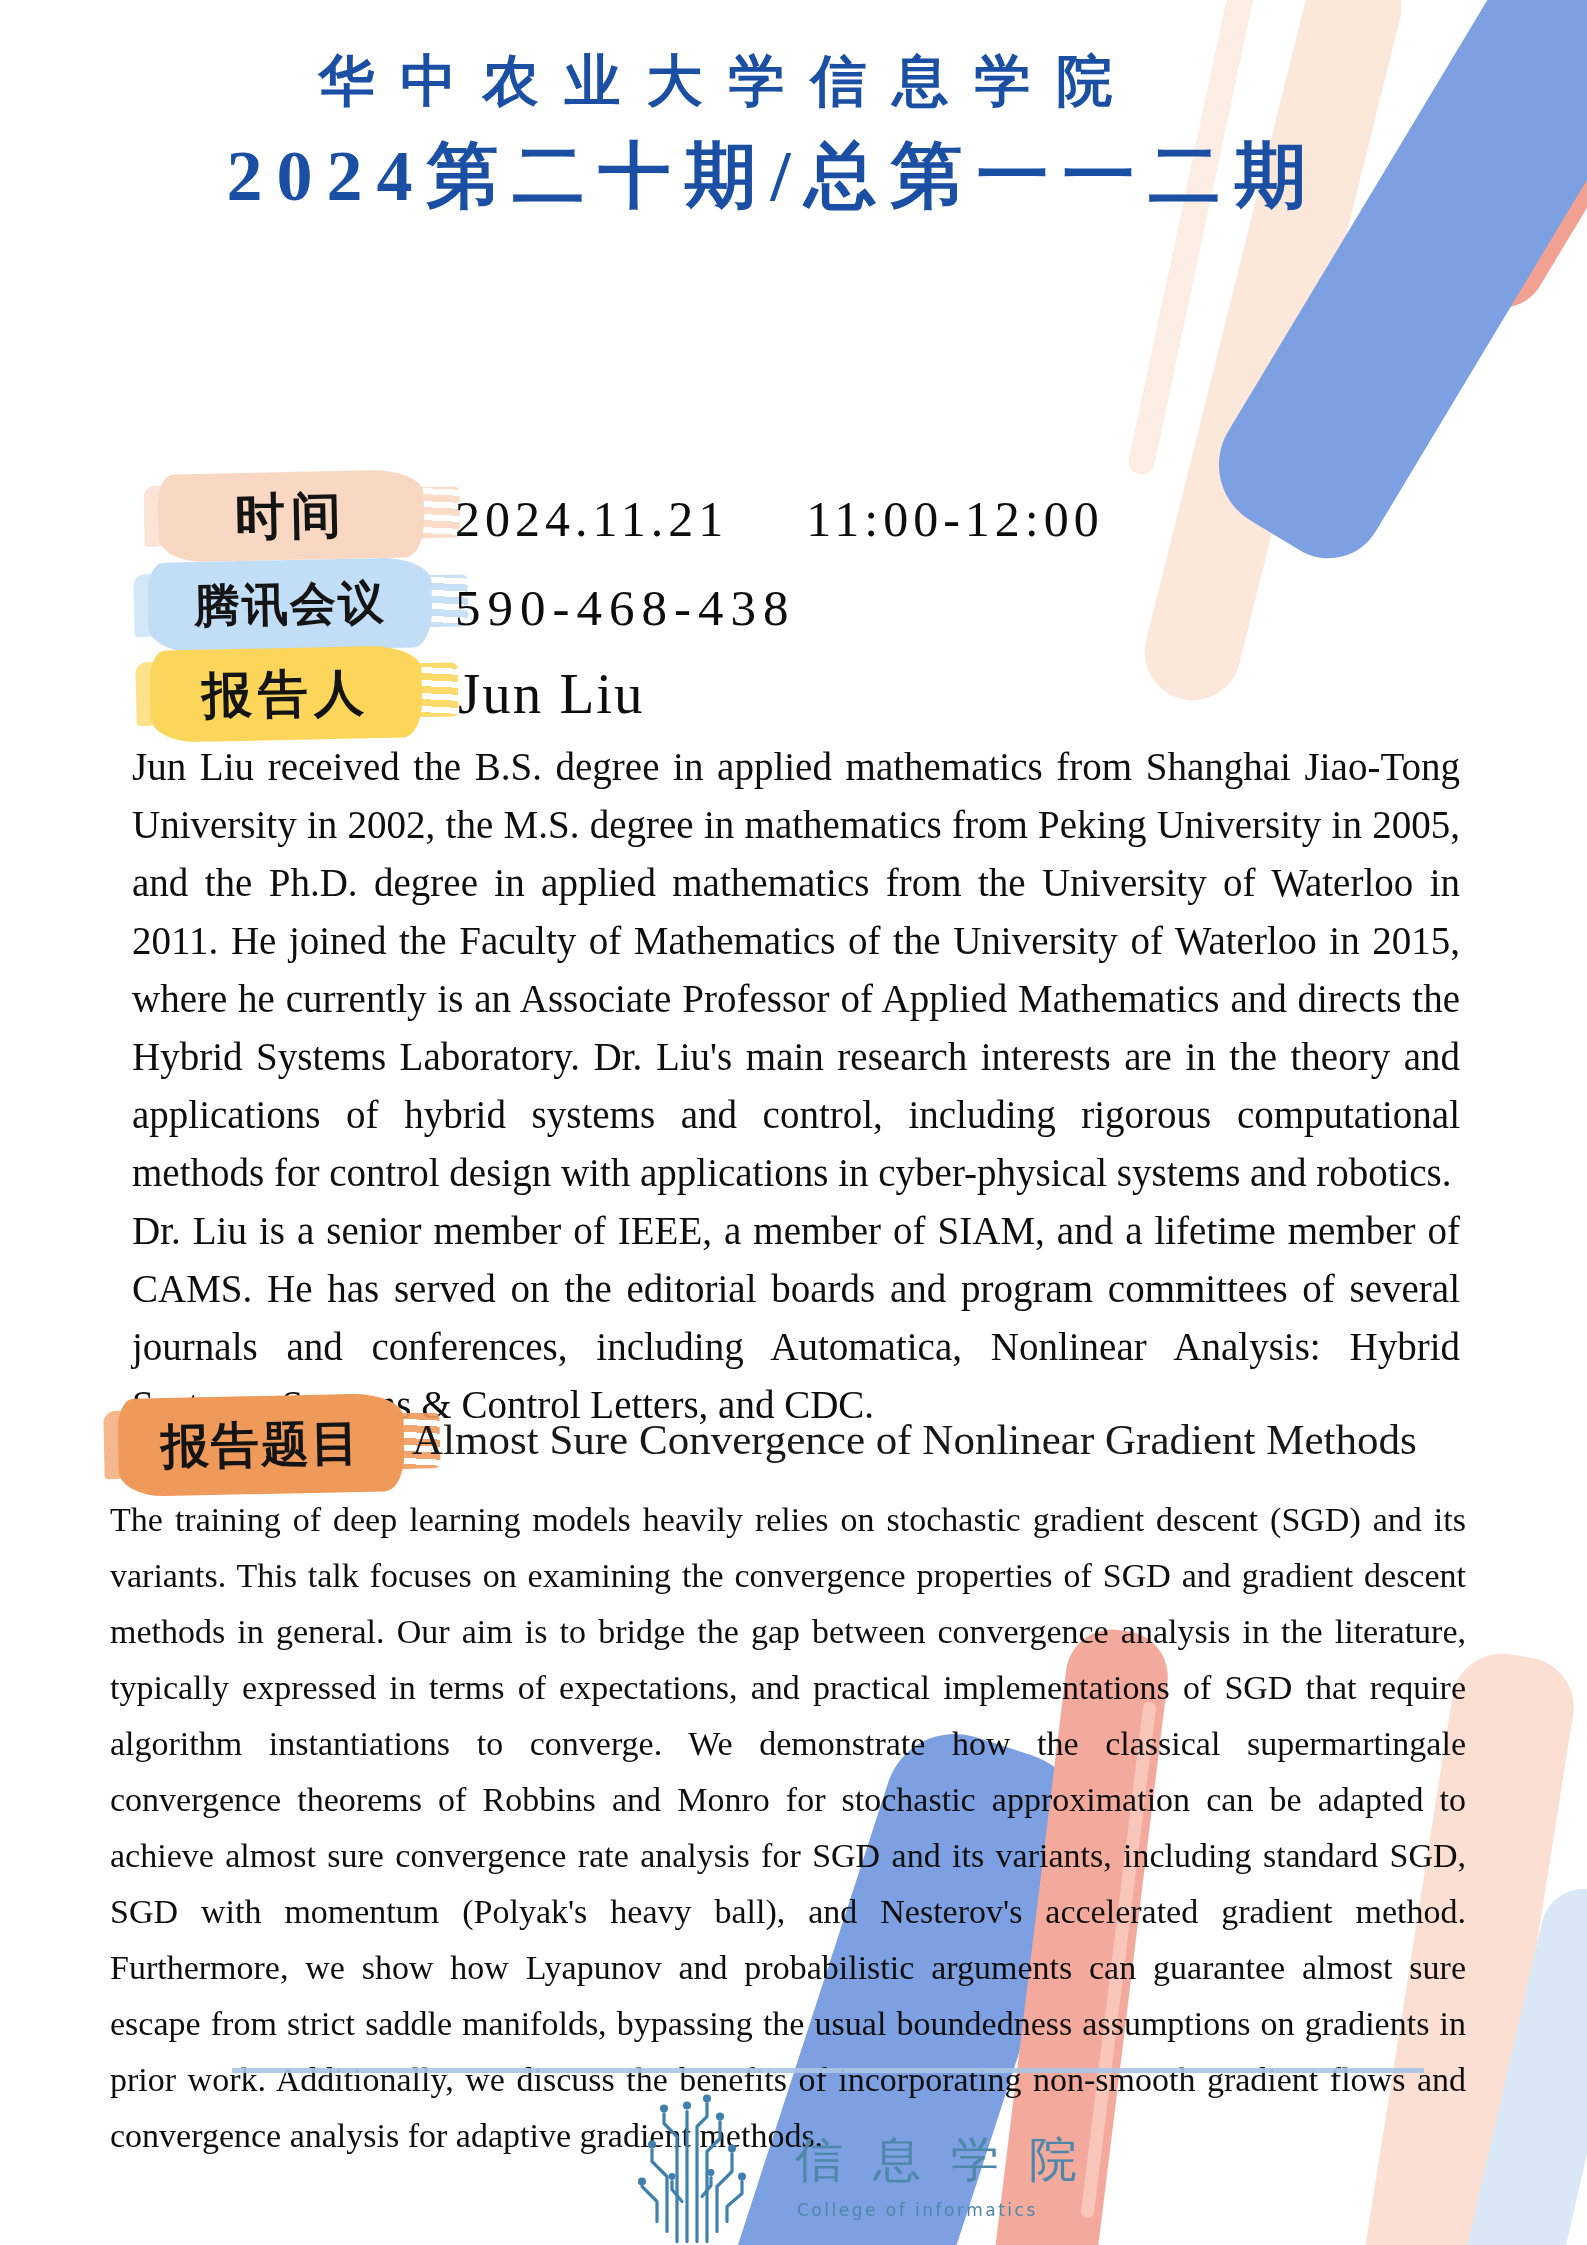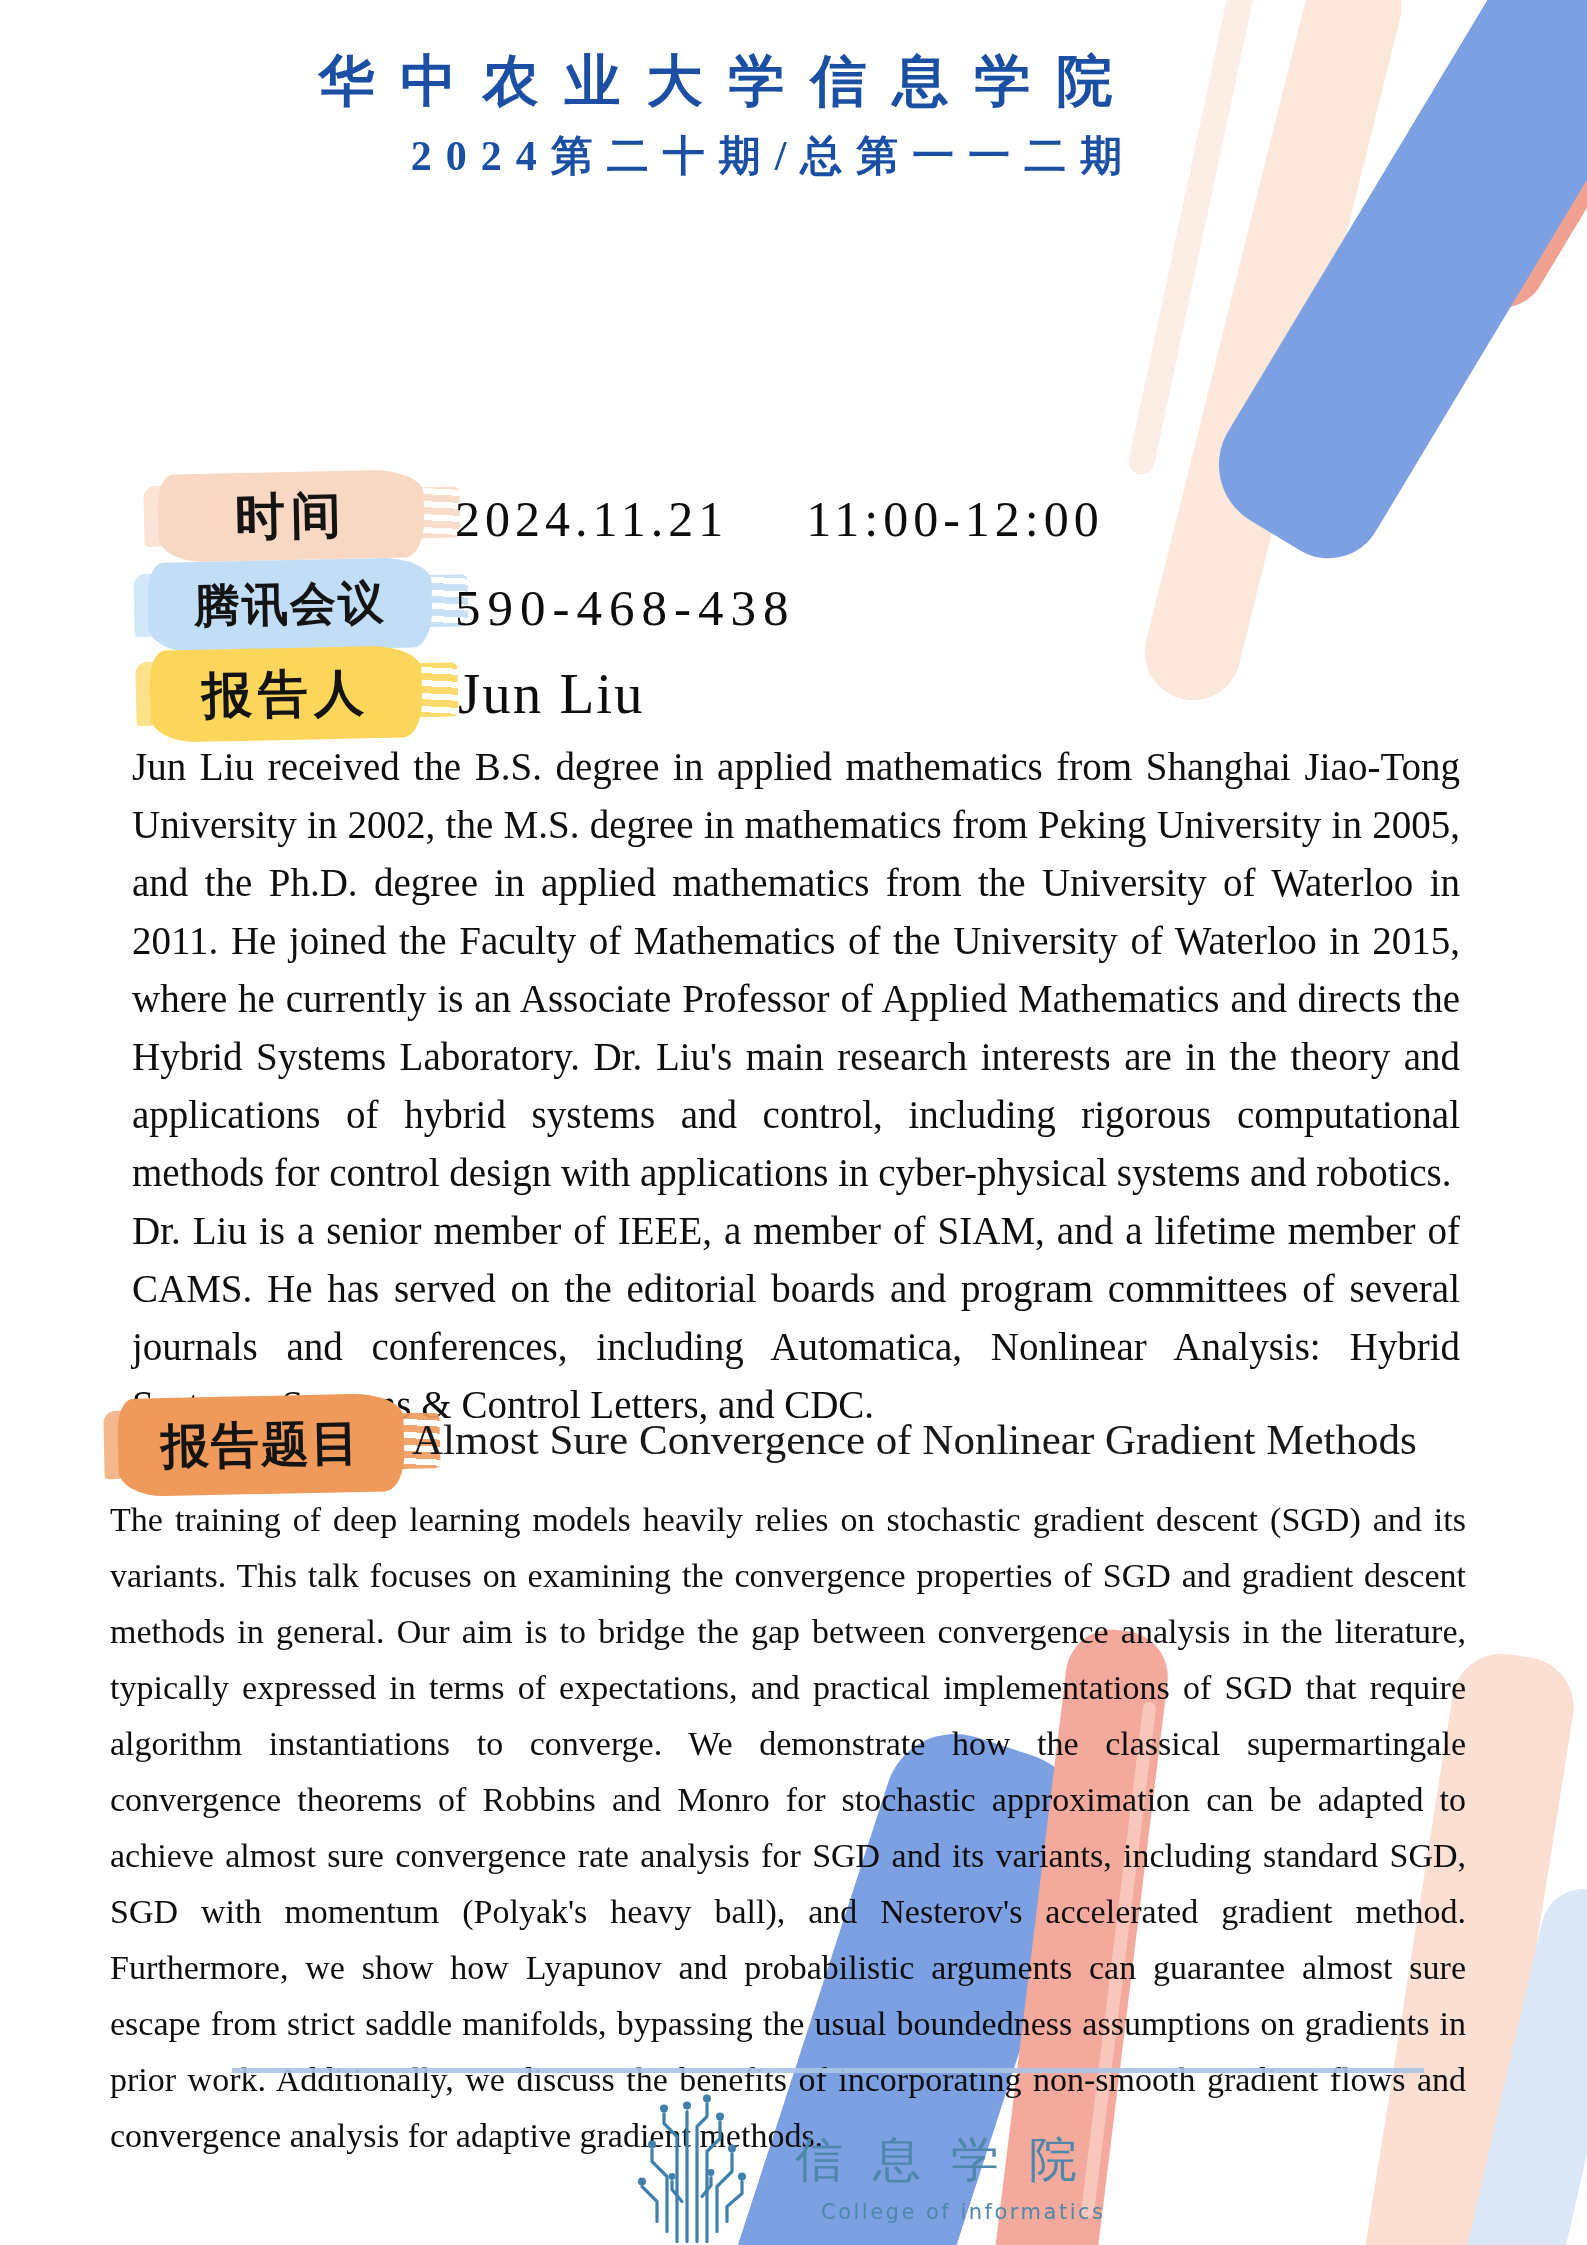--- a/index.html
+++ b/index.html
@@ -33,21 +33,21 @@
   .s-bot-salmon-thin{left:1112px;top:1700px;width:13px;height:520px;background:#f8c6bb;
     transform:rotate(7deg);border-radius:8px;}
   .s-bot-peach{left:1408px;top:1652px;width:122px;height:660px;background:#fbdfd3;
     transform:rotate(9deg);border-radius:50px;}
   .s-bot-paleblue{left:1502px;top:1886px;width:96px;height:430px;background:#d9e7f6;
     transform:rotate(13deg);border-radius:42px;}
   
   .hdr{position:absolute;left:0;right:0;text-align:center;font-weight:700;
     color:#1a4fa4;z-index:2;font-family:"Liberation Serif","DejaVu Serif",serif;}
   .hdr1{top:44px;font-size:56px;letter-spacing:26px;padding-right:130px;}
-  .hdr2{top:128px;font-size:42px;letter-spacing:14px;padding-right:40px;}
+  .hdr2{top:128px;font-size:72px;letter-spacing:14px;padding-right:40px;}
   .event{position:absolute;z-index:2;color:#1253b2;
     font-family:"DejaVu Sans","Liberation Sans",sans-serif;font-weight:600;
     font-size:116px;line-height:1;letter-spacing:2px;}
   .happy{left:437px;top:208px;}
   .hour{left:868px;top:338px;}
   
   .hl{position:absolute;z-index:1;display:flex;align-items:center;justify-content:center;
     border-radius:16px 52px 20px 46px / 32px 24px 38px 26px;transform:rotate(-1.2deg);}
   .hl::after{content:"";position:absolute;right:-36px;top:20%;width:64px;height:58%;
     background:repeating-linear-gradient(4deg,var(--c) 0 7px,transparent 7px 13px);
@@ -75,22 +75,22 @@
   .talk-title{position:absolute;z-index:1;left:412px;top:1408px;width:1070px;
     font-size:43px;line-height:64px;color:#181818;}
   .abstract{position:absolute;z-index:1;left:110px;top:1492px;width:1356px;
     font-size:34px;line-height:56px;text-align:justify;color:#0e0e0e;}
   
   .divider{position:absolute;z-index:2;left:232px;top:2068px;width:1192px;height:5px;
     background:#a9c6e6;opacity:.92;}
   .logo{position:absolute;z-index:2;left:612px;top:2080px;}
   .org-cn{position:absolute;z-index:2;left:795px;top:2128px;font-size:48px;
     letter-spacing:30px;color:#4d87aa;font-family:Liberation Mono, monospace;}
-  .org-en{position:absolute;z-index:2;left:797px;top:2200px;font-size:21px;
-    letter-spacing:2.5px;color:#4d87aa;font-family:"DejaVu Sans",sans-serif;margin-left:24px;}
+  .org-en{position:absolute;z-index:2;left:797px;top:2200px;font-size:17px;
+    letter-spacing:2.5px;color:#4d87aa;font-family:"DejaVu Sans",sans-serif;}
 </style>
 </head>
 <body>
 
 <div class="page">
 
   <div>
     <div class="stroke s-top-peacharc2"></div>
     <div class="stroke s-top-peacharc streaky"></div>
     <div class="stroke s-top-paleblue streaky"></div>

